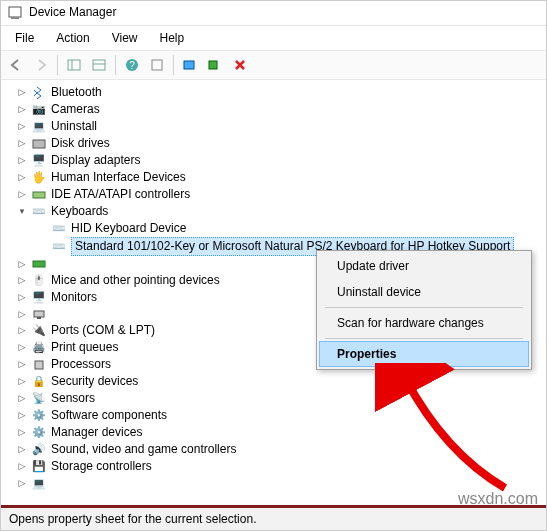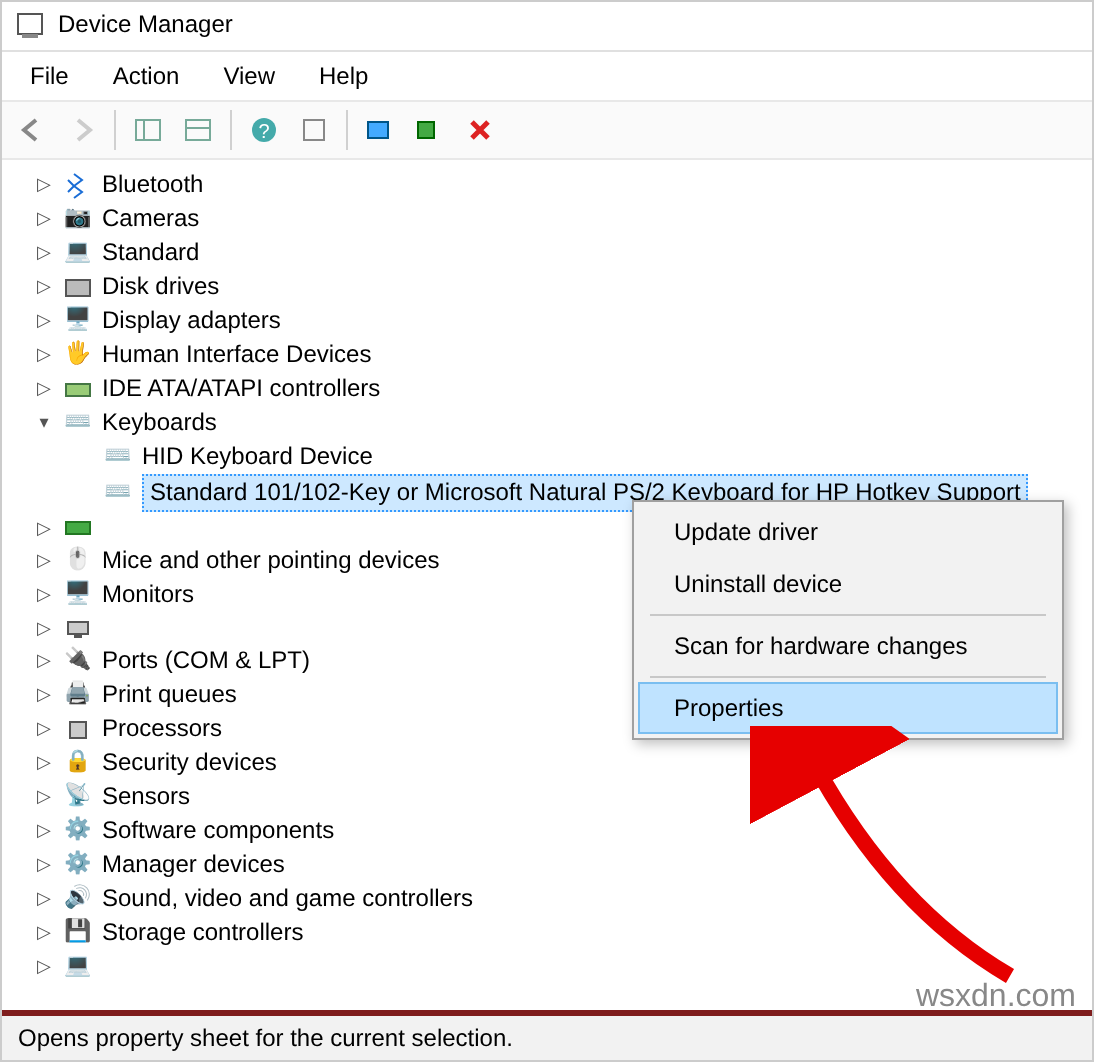--- a/index.html
+++ b/index.html
@@ -93,21 +93,21 @@
     padding: 6px 18px;
     font-size: 12px;
   }
   .cm-sep {
     height: 1px; background: #c8c8c8; margin: 2px 6px;
   }
   .cm-highlight {
     background: #bfe3ff;
     border: 1px solid #7abef0;
     padding: 5px 17px;
-    font-weight: normal;
+    font-weight: bold;
   }
   .arrow {
     position: absolute;
     top: 362px;
     left: 374px;
     z-index: 20;
     pointer-events: none;
   }
   .statusbar {
     position: absolute;
@@ -213,21 +213,21 @@
 
   <div class="node">
     <span class="exp">▷</span>
     <span class="icon">📷</span>
     <span>Cameras</span>
   </div>
 
   <div class="node">
     <span class="exp">▷</span>
     <span class="icon">💻</span>
-    <span>Standard</span>
+    <span>Uninstall</span>
   </div>
 
   <div class="node">
     <span class="exp">▷</span>
     <span class="icon">
         <svg width="14" height="12">
           <rect x="1" y="2" width="12" height="8" fill="#bbb" stroke="#555"></rect>
         </svg>
       </span>
     <span>Disk drives</span>

